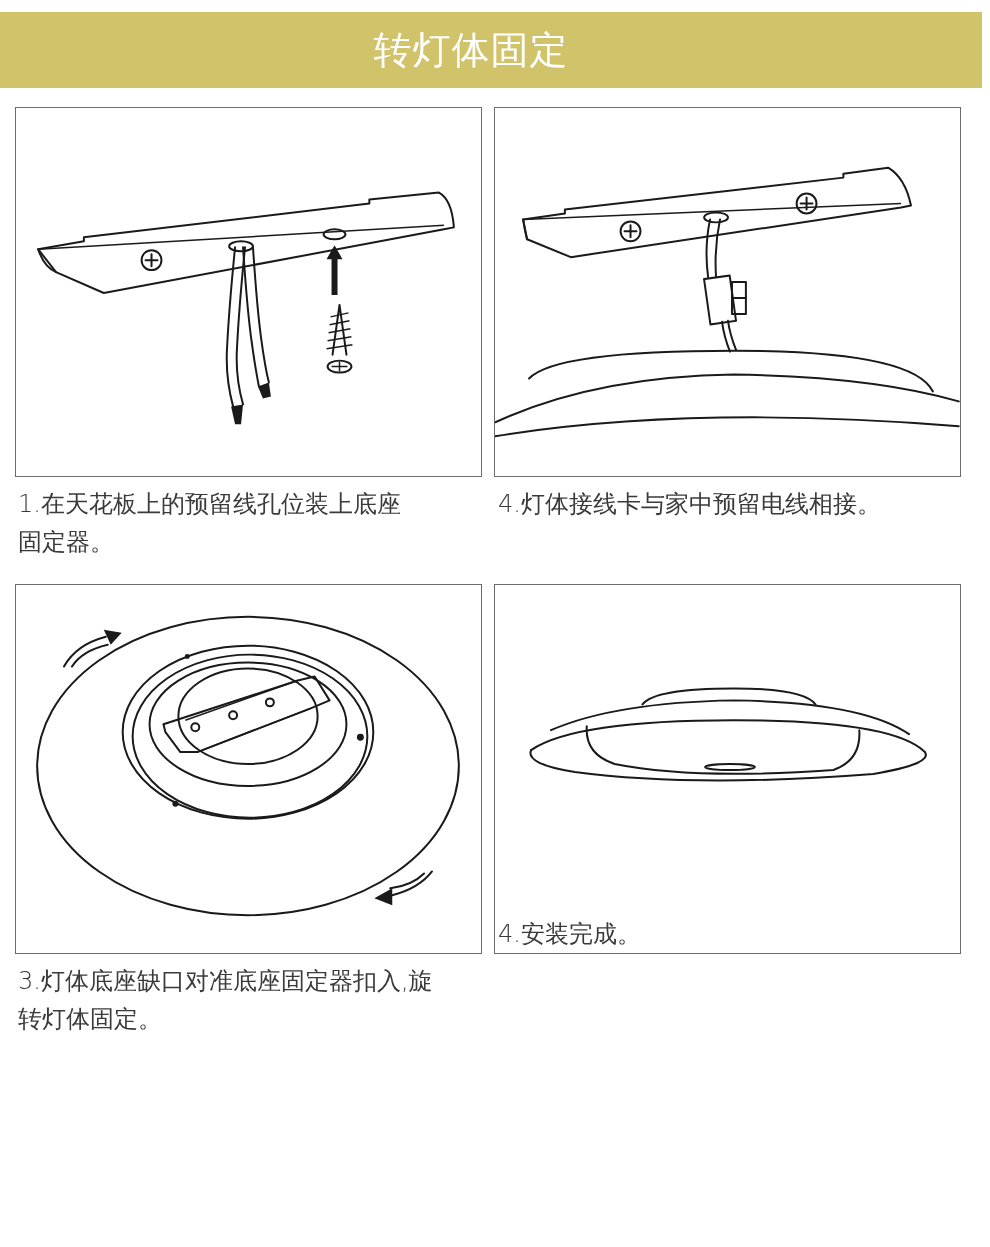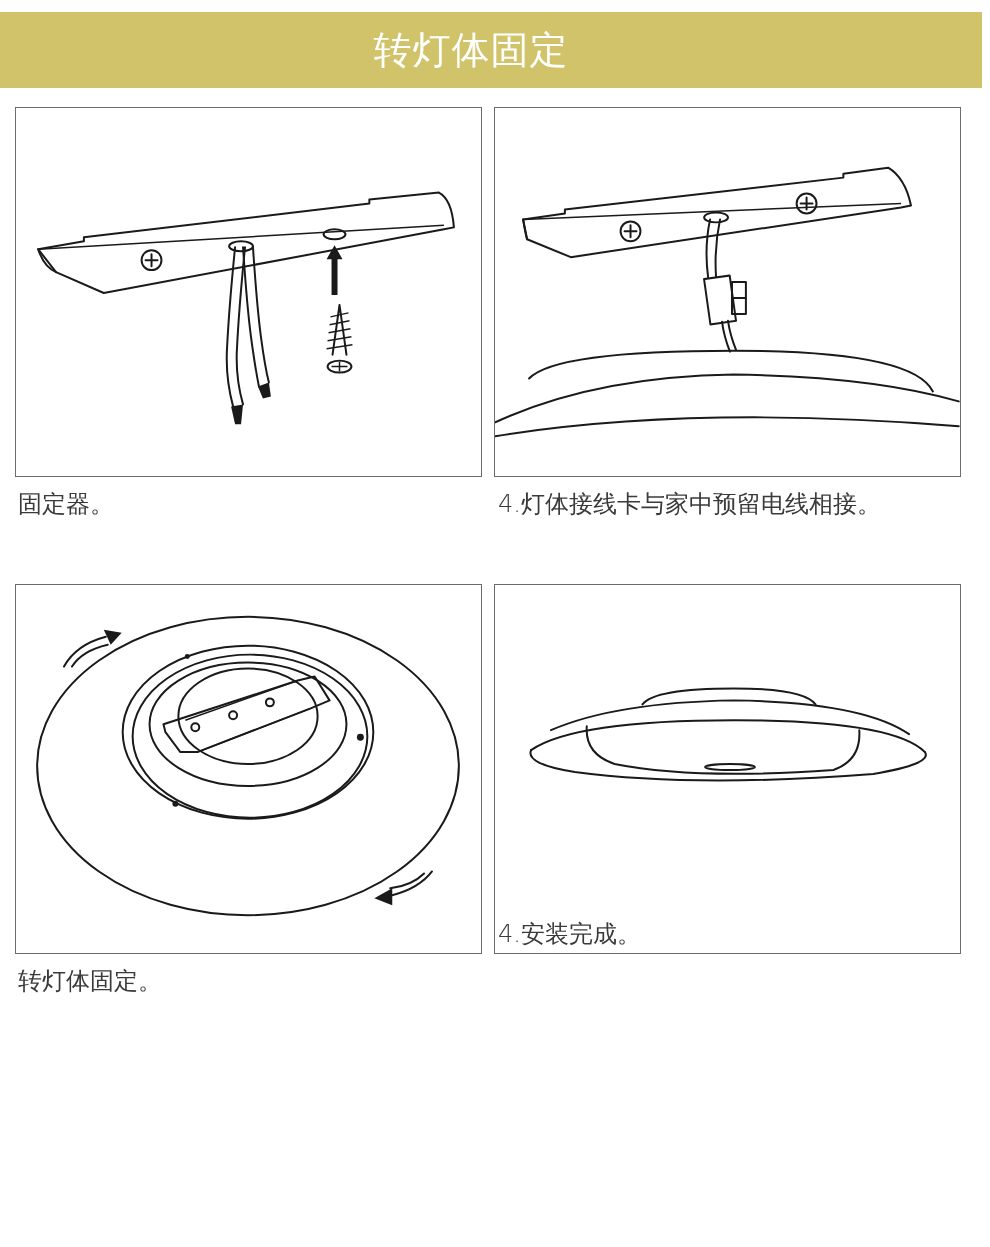--- a/index.html
+++ b/index.html
@@ -71,20 +71,21 @@
 
     <g>
       <path class="stroke" d="M325 198 L318 248 M325 198 L332 248"></path>
       <path class="thin" d="M316 210 L334 206 M315 218 L335 214 M314 226 L336 222 M313 234 L337 230 M312 242 L338 238"></path>
       <ellipse class="stroke" cx="325" cy="260" rx="12" ry="6"></ellipse>
       <path class="thin" d="M317 260 L333 260 M325 255 L325 265"></path>
     </g>
   </svg>
 </div>
 <div class="caption c1">
+  <span>1.在天花板上的预留线孔位装上底座</span>
   <span>固定器。</span>
 </div>
 
 <div class="panel p2">
   <svg viewBox="0 0 467 370">
     <path class="stroke" d="M28 112 L70 106 L70 102 L350 70 L350 66 L395 60 Q412 70 418 98 L408 100 L76 150 L32 132 Z"></path>
     <path class="stroke" d="M28 112 Q30 125 32 132"></path>
     <path class="thin" d="M28 112 L408 96"></path>
     <g>
       <circle class="stroke" cx="136" cy="124" r="10"></circle>
@@ -136,20 +137,21 @@
       <path class="stroke" d="M48 82 Q60 60 90 52 M56 82 Q66 66 92 60"></path>
       <path d="M88 45 L106 48 L95 60 Z" fill="#1a1a1a"></path>
     </g>
     <g>
       <path class="stroke" d="M418 288 Q405 305 378 312 M410 290 Q398 302 376 305"></path>
       <path d="M360 315 L378 305 L378 322 Z" fill="#1a1a1a"></path>
     </g>
   </svg>
 </div>
 <div class="caption c3">
+  <span>3.灯体底座缺口对准底座固定器扣入,旋</span>
   <span>转灯体固定。</span>
 </div>
 
 <div class="panel p4">
   <svg viewBox="0 0 467 370">
     <path class="stroke" d="M148 120 Q160 104 240 104 Q310 104 322 120"></path>
     <path class="stroke" d="M56 146 Q120 118 240 116 Q370 118 416 150"></path>
     <path class="stroke" d="M36 166 Q80 136 240 136 Q400 136 432 168"></path>
     <path class="stroke" d="M36 166 Q30 180 80 188 Q200 204 380 190 Q440 180 432 168"></path>
     <path class="stroke" d="M92 142 Q90 170 120 180 Q200 196 340 186 Q368 176 366 146"></path>

